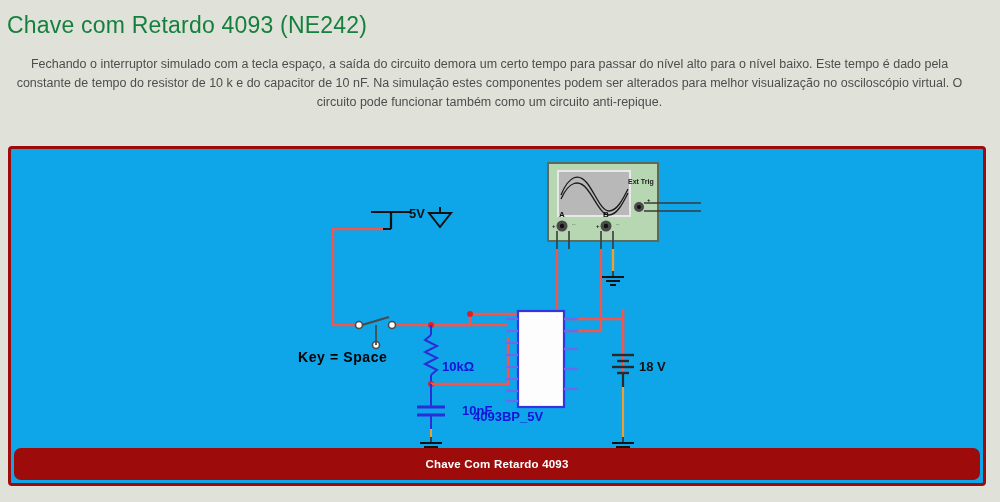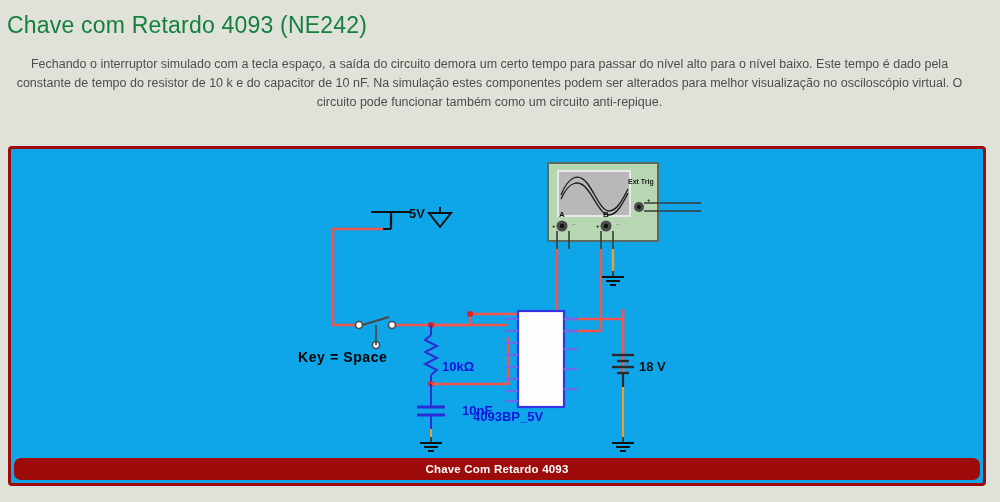--- a/index.html
+++ b/index.html
@@ -26,21 +26,21 @@
     position:absolute;left:8px;top:146px;
     width:978px;height:340px;
     background:#0ea5e9;
     border:3px solid #9e0b0b;
     border-radius:4px;
     box-sizing:border-box;
     overflow:hidden;
   }
   #caption-bar{
     position:absolute;left:3px;right:3px;bottom:3px;
-    height:22px;
+    height:32px;
     background:#9e0b0b;
     border-radius:7px;
     color:#ffffff;
     font-size:11.5px;font-weight:bold;
     display:flex;align-items:center;justify-content:center;
     letter-spacing:.2px;
   }
   #canvas{position:absolute;left:0;top:0;width:978px;height:340px;}
   .lbl{position:absolute;white-space:nowrap;}
   .lbl-blue{color:#1414d8;font-size:13px;font-weight:bold;font-family:"Liberation Sans",sans-serif;}

